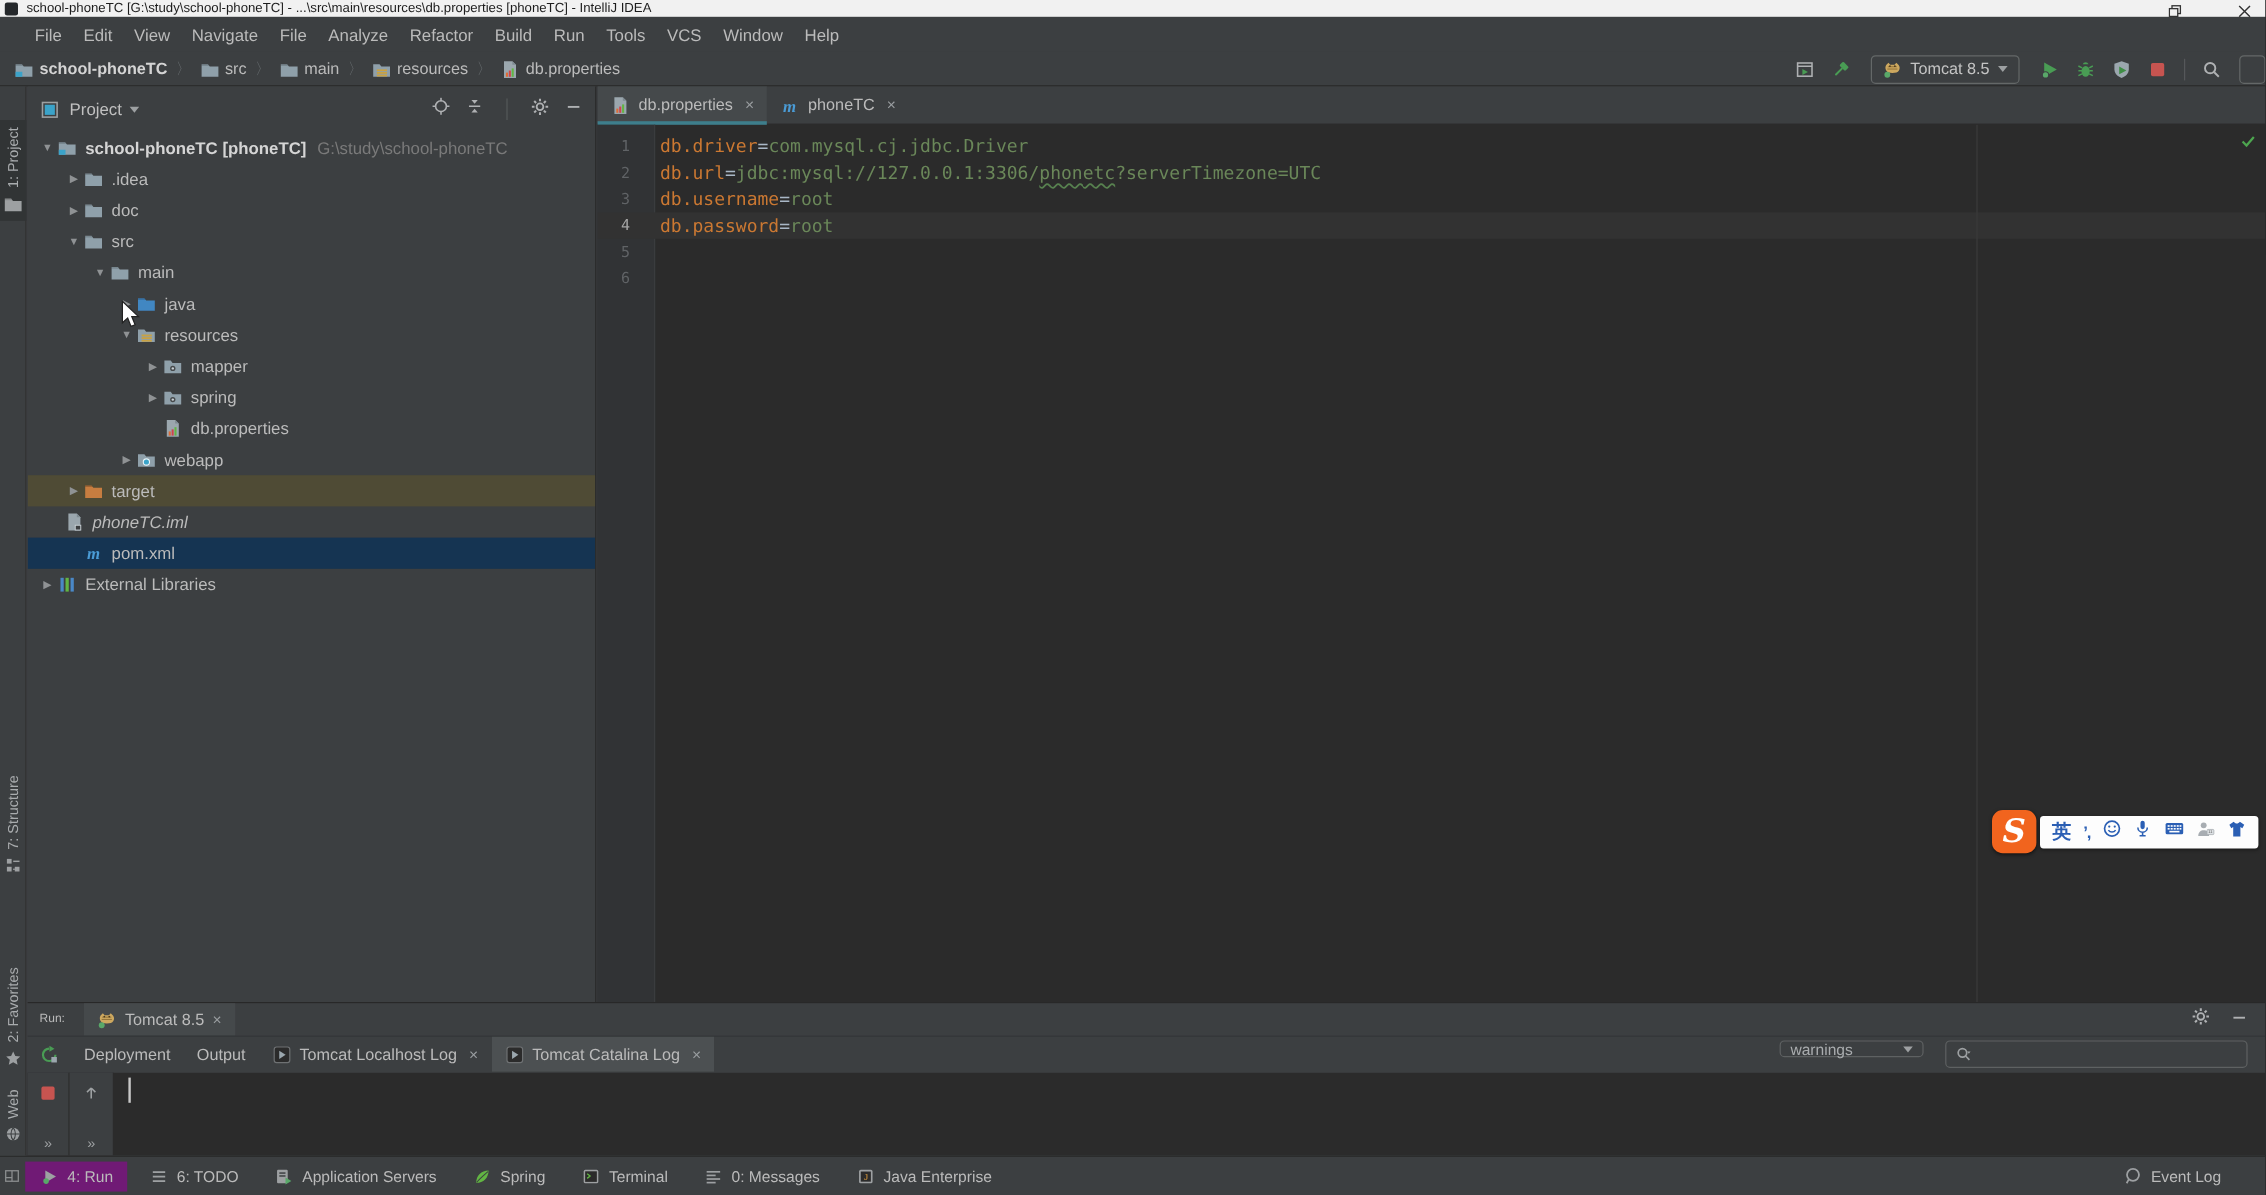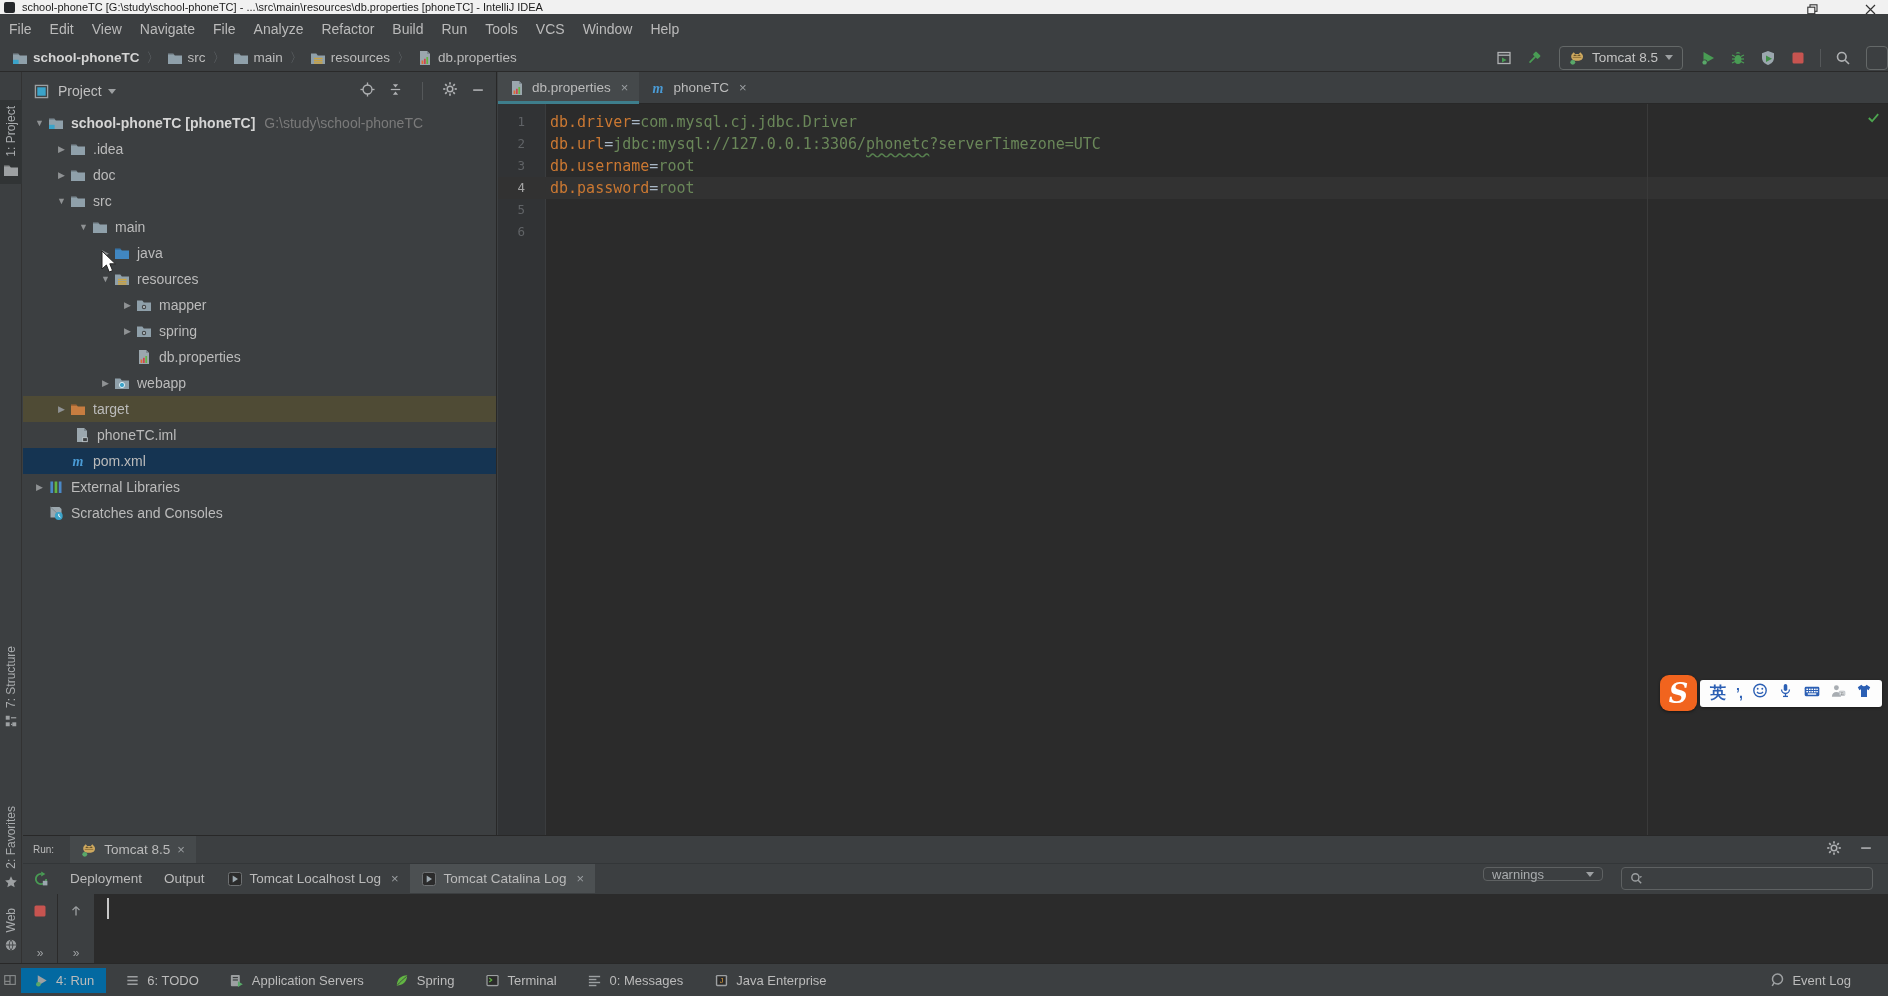--- a/index.html
+++ b/index.html
@@ -7,21 +7,21 @@
 body { font-family:"Liberation Sans",sans-serif; }
 .app { position:relative; width:1888px; height:996px; background:#3C3F41; overflow:hidden; color:#BBBBBB; }
 
 
 .titlebar { position:absolute; left:0; top:0; right:0; height:14px; background:#F1F1F1; color:#1C1C1C; display:flex; align-items:center; padding-left:4px; font-size:11px; z-index:5; }
 .app-logo { width:11px; height:11px; border-radius:2px; background:#25282B; flex:none; }
 .title-text { margin-left:7px; white-space:nowrap; overflow:hidden; }
 .win-controls { position:absolute; right:10px; top:1px; display:flex; gap:42px; align-items:center; }
 
 
-.menubar { position:absolute; top:14px; left:0; right:0; height:29px; display:flex; align-items:center; padding-left:0; background:#3C3F41; }
+.menubar { position:absolute; top:14px; left:0; right:0; height:29px; display:flex; align-items:center; padding-left:20px; background:#3C3F41; }
 .menu-item { padding:0 9px; font-size:14px; color:#BBBBBB; height:100%; display:flex; align-items:center; cursor:default; }
 
 
 .navbar { position:absolute; top:43px; left:0; right:0; height:29px; border-bottom:1px solid #2A2A2A; background:#3C3F41; }
 .crumbs { position:absolute; left:10px; top:0; height:29px; display:flex; align-items:center; font-size:13.5px; }
 .crumb { display:flex; align-items:center; gap:5px; padding:0 2px; }
 .crumb.bold .crumb-label { font-weight:bold; color:#D4D4D4; }
 .crumb-sep { color:#63686B; font-size:13px; padding:0 5px; }
 .nav-actions { position:absolute; right:0; top:0; height:29px; display:flex; align-items:center; }
 .tbtn { width:30px; height:26px; display:flex; align-items:center; justify-content:center; }
@@ -92,21 +92,21 @@
 .rc-col { background:#3C3F41; border-right:1px solid #2B2B2B; position:relative; }
 .rc-col .topic { position:absolute; top:9px; left:50%; transform:translateX(-50%); }
 .rc-col .botic { position:absolute; bottom:3px; left:50%; transform:translateX(-50%); color:#9DA0A2; font-size:12px; }
 .rc-text { flex:1; position:relative; }
 .con-caret { position:absolute; left:12px; top:4px; width:2px; height:21px; background:#C8C8C8; }
 
 
 .statusbar { position:absolute; left:0; right:0; bottom:0; height:33px; background:#3C3F41; border-top:1px solid #282828; display:flex; align-items:center; font-size:13px; }
 .sb-switcher { width:20px; display:flex; justify-content:center; margin-left:2px; }
 .sb-item { display:flex; align-items:center; gap:7px; padding:0 12px; height:25px; margin:0 3px; color:#BBBBBB; }
-.sb-item.active { background:#0369a1; }
+.sb-item.active { background:#701a75; }
 .sb-right { margin-left:auto; display:flex; align-items:center; gap:8px; margin-right:22px; }
 
 
 .ime { position:absolute; left:1660px; top:675px; display:flex; align-items:center; z-index:10; }
 .ime-logo { width:37px; height:36px; background:#F1641E; border-radius:9px; color:#FFF; font-weight:bold; font-size:27px; font-style:italic; display:flex; align-items:center; justify-content:center; box-shadow:0 1px 3px rgba(0,0,0,.5); font-family:"DejaVu Serif",serif; }
 .ime-bar { height:27px; background:#FDFDFD; border-radius:3px; display:flex; align-items:center; gap:10px; padding:0 10px; margin-left:3px; box-shadow:0 1px 3px rgba(0,0,0,.4); }
 .ime-mode { color:#2B5FB4; font-weight:bold; font-size:16px; }
 .ime-punct { color:#2B5FB4; font-weight:bold; font-size:14px; letter-spacing:-1px; }
 
 
@@ -519,21 +519,21 @@
         <div class="tree-row drop" style="padding-left: 30px;">
           <span class="tr-arrow">▶</span>
           <span class="ic">
             <svg width="16" height="16" viewBox="0 0 16 16">
               <path d="M1 3.5h5.3l1.5 2H15v8.5H1z" fill="#C77D40"></path>
               <path d="M1 3.5h5.3l1 1.4H1z" fill="rgba(0,0,0,0.2)"></path>
             </svg>
           </span>
           <span class="tr-label">target</span>
         </div>
-        <div class="tree-row" style="padding-left: 34px;">
+        <div class="tree-row" style="padding-left: 14px; font-style: italic;">
           <span class="tr-arrow"></span>
           <span class="ic">
             <svg width="16" height="16" viewBox="0 0 16 16">
               <path d="M3 1h7l3 3v11H3z" fill="#9BA7AE"></path>
               <path d="M10 1l3 3h-3z" fill="#7E8A91"></path>
               <rect x="8.7" y="10.7" width="4.6" height="4" fill="#3C3F41" stroke="#C8D0D5" stroke-width="0.8"></rect>
             </svg>
           </span>
           <span class="tr-label">phoneTC.iml</span>
         </div>
@@ -549,32 +549,20 @@
         <div class="tree-row" style="padding-left: 8px;">
           <span class="tr-arrow">▶</span>
           <span class="ic">
             <svg width="16" height="16" viewBox="0 0 16 16">
               <rect x="2.4" y="2.5" width="2.7" height="11.5" fill="#4A88C7"></rect>
               <rect x="6.6" y="2.5" width="2.7" height="11.5" fill="#62B543"></rect>
               <rect x="10.8" y="2.5" width="2.7" height="11.5" fill="#4A88C7"></rect>
             </svg>
           </span>
           <span class="tr-label">External Libraries</span>
-        </div>
-        <div class="tree-row" style="padding-left: 8px;">
-          <span class="tr-arrow"></span>
-          <span class="ic">
-            <svg width="16" height="16" viewBox="0 0 16 16">
-              <path d="M2.5 2h9l2 2v8.5h-11z" fill="#9BA7AE"></path>
-              <path d="M2.5 2l11 10.5" stroke="#7E8A91" stroke-width="1"></path>
-              <circle cx="10.8" cy="11" r="3.9" fill="#3BA3C9"></circle>
-              <path d="M10.8 8.9v2.3l1.6 1" stroke="#fff" stroke-width="1" fill="none"></path>
-            </svg>
-          </span>
-          <span class="tr-label">Scratches and Consoles</span>
         </div>
       </div>
   </div>
 
   <div class="editor">
     <div class="edtabs" id="edtabs">
         <span class="edtab active">
           <span class="ic">
             <svg width="16" height="16" viewBox="0 0 16 16">
               <path d="M3 1h7l3 3v11H3z" fill="#9BA7AE"></path>

